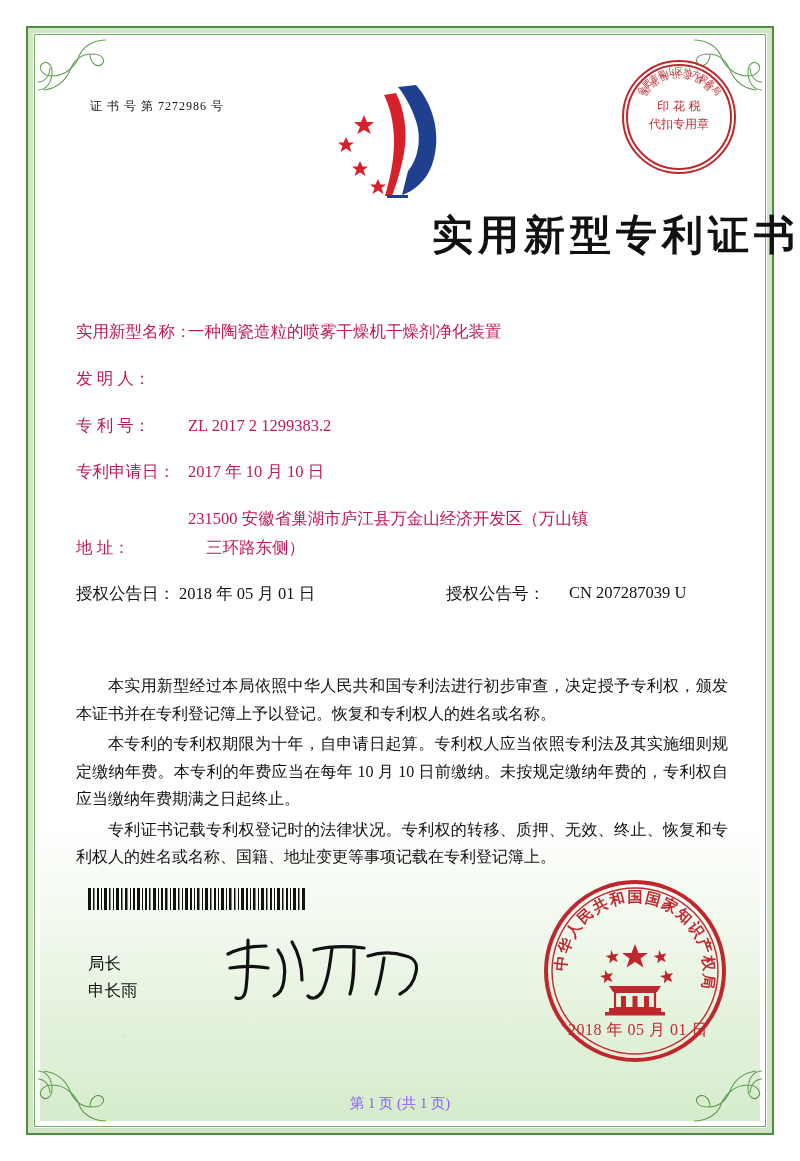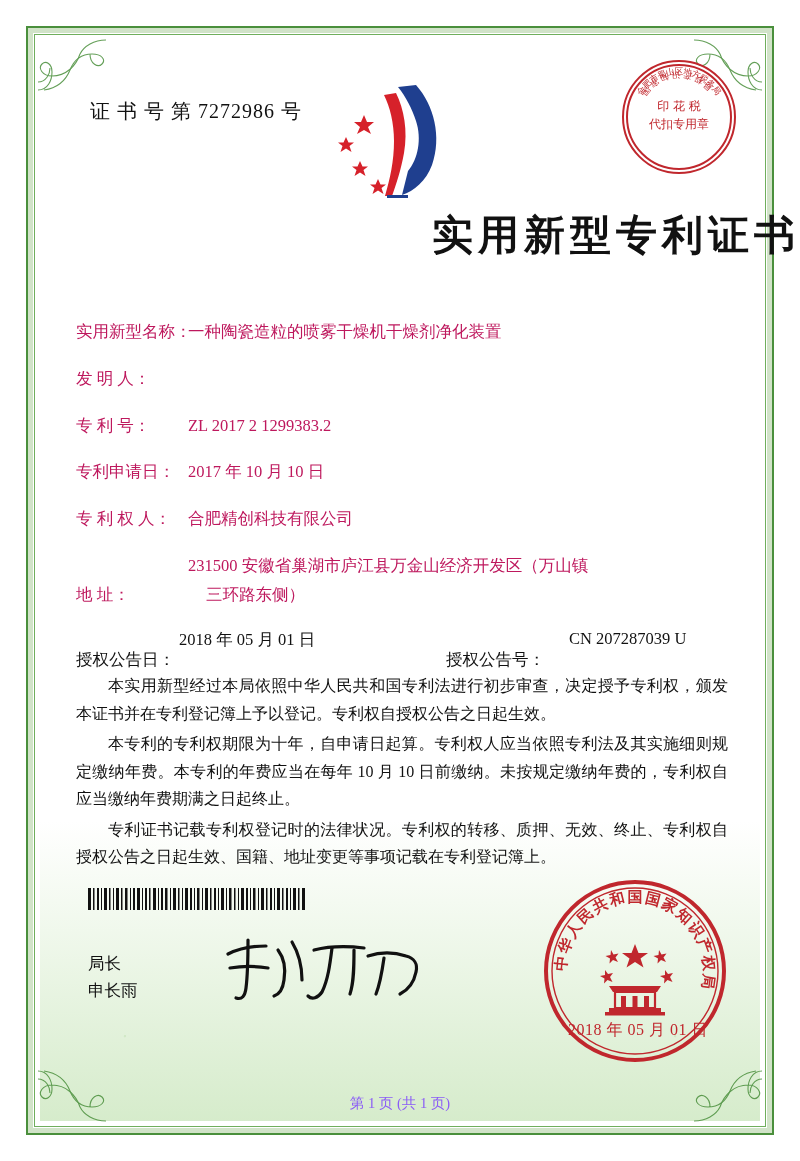--- a/index.html
+++ b/index.html
@@ -78,21 +78,21 @@
     bottom: 40px;
     height: 300px;
     background: linear-gradient(to bottom, rgba(225,240,217,0) 0%, rgba(214,236,203,0.55) 55%, rgba(200,229,186,0.75) 100%);
     pointer-events: none;
   }
 
   .cert-no {
     position: absolute;
     left: 90px;
     top: 98px;
-    font-size: 20px;
+    font-size: 12px;
     letter-spacing: 1px;
     color: #111;
     white-space: nowrap;
   }
 
   
   .logo {
     position: absolute;
     left: 330px;
     top: 75px;
@@ -160,21 +160,20 @@
     width: 370px;
     flex: 0 0 370px;
     display: flex;
   }
   .row-two .right {
     display: flex;
     gap: 20px;
   }
   .row-two .lbl {
     white-space: nowrap;
-    margin-top: 20px;
   }
   .row-two .val {
     margin-left: 4px;
   }
 
   .paragraphs {
     position: absolute;
     left: 76px;
     right: 72px;
     top: 672px;
@@ -341,47 +340,43 @@
     </div>
     <div class="field">
       <div class="lbl">专  利  号：</div>
       <div class="val">ZL 2017 2 1299383.2</div>
     </div>
     <div class="field">
       <div class="lbl">专利申请日：</div>
       <div class="val">2017 年 10 月 10 日</div>
     </div>
     <div class="field">
-      <div class="lbl">专 利 权 人：</div>
-      <div class="val">合肥精创科技有限公司</div>
-    </div>
-    <div class="field">
       <div class="lbl">地      址：</div>
       <div class="val">
         <span>231500  安徽省巢湖市庐江县万金山经济开发区（万山镇</span>
         <span class="line2">三环路东侧）</span>
       </div>
     </div>
 
     <div class="row-two">
       <div class="left">
         <span class="lbl">授权公告日：</span>
         <span class="val">2018 年 05 月 01 日</span>
       </div>
       <div class="right">
         <span class="lbl">授权公告号：</span>
         <span class="val">CN 207287039 U</span>
       </div>
     </div>
   </div>
 
   <div class="paragraphs">
-    <p>本实用新型经过本局依照中华人民共和国专利法进行初步审查，决定授予专利权，颁发本证书并在专利登记簿上予以登记。专利权自授权公告之日起生效。</p>
+    <p>本实用新型经过本局依照中华人民共和国专利法进行初步审查，决定授予专利权，颁发本证书并在专利登记簿上予以登记。恢复和专利权人的姓名或名称。</p>
     <p>本专利的专利权期限为十年，自申请日起算。专利权人应当依照专利法及其实施细则规定缴纳年费。本专利的年费应当在每年 10 月 10 日前缴纳。未按规定缴纳年费的，专利权自应当缴纳年费期满之日起终止。</p>
-    <p>专利证书记载专利权登记时的法律状况。专利权的转移、质押、无效、终止、专利权自授权公告之日起生效、国籍、地址变更等事项记载在专利登记簿上。</p>
+    <p>专利证书记载专利权登记时的法律状况。专利权的转移、质押、无效、终止、恢复和专利权人的姓名或名称、国籍、地址变更等事项记载在专利登记簿上。</p>
   </div>
 
   <svg class="barcode" viewBox="0 0 218 22" preserveAspectRatio="none">
     <g fill="#111">
       <rect x="0" y="0" width="3" height="22"></rect>
         <rect x="5" y="0" width="1.5" height="22"></rect>
       <rect x="9" y="0" width="2" height="22"></rect>
         <rect x="13" y="0" width="1" height="22"></rect>
       <rect x="16" y="0" width="3" height="22"></rect>
         <rect x="21" y="0" width="1.5" height="22"></rect>

